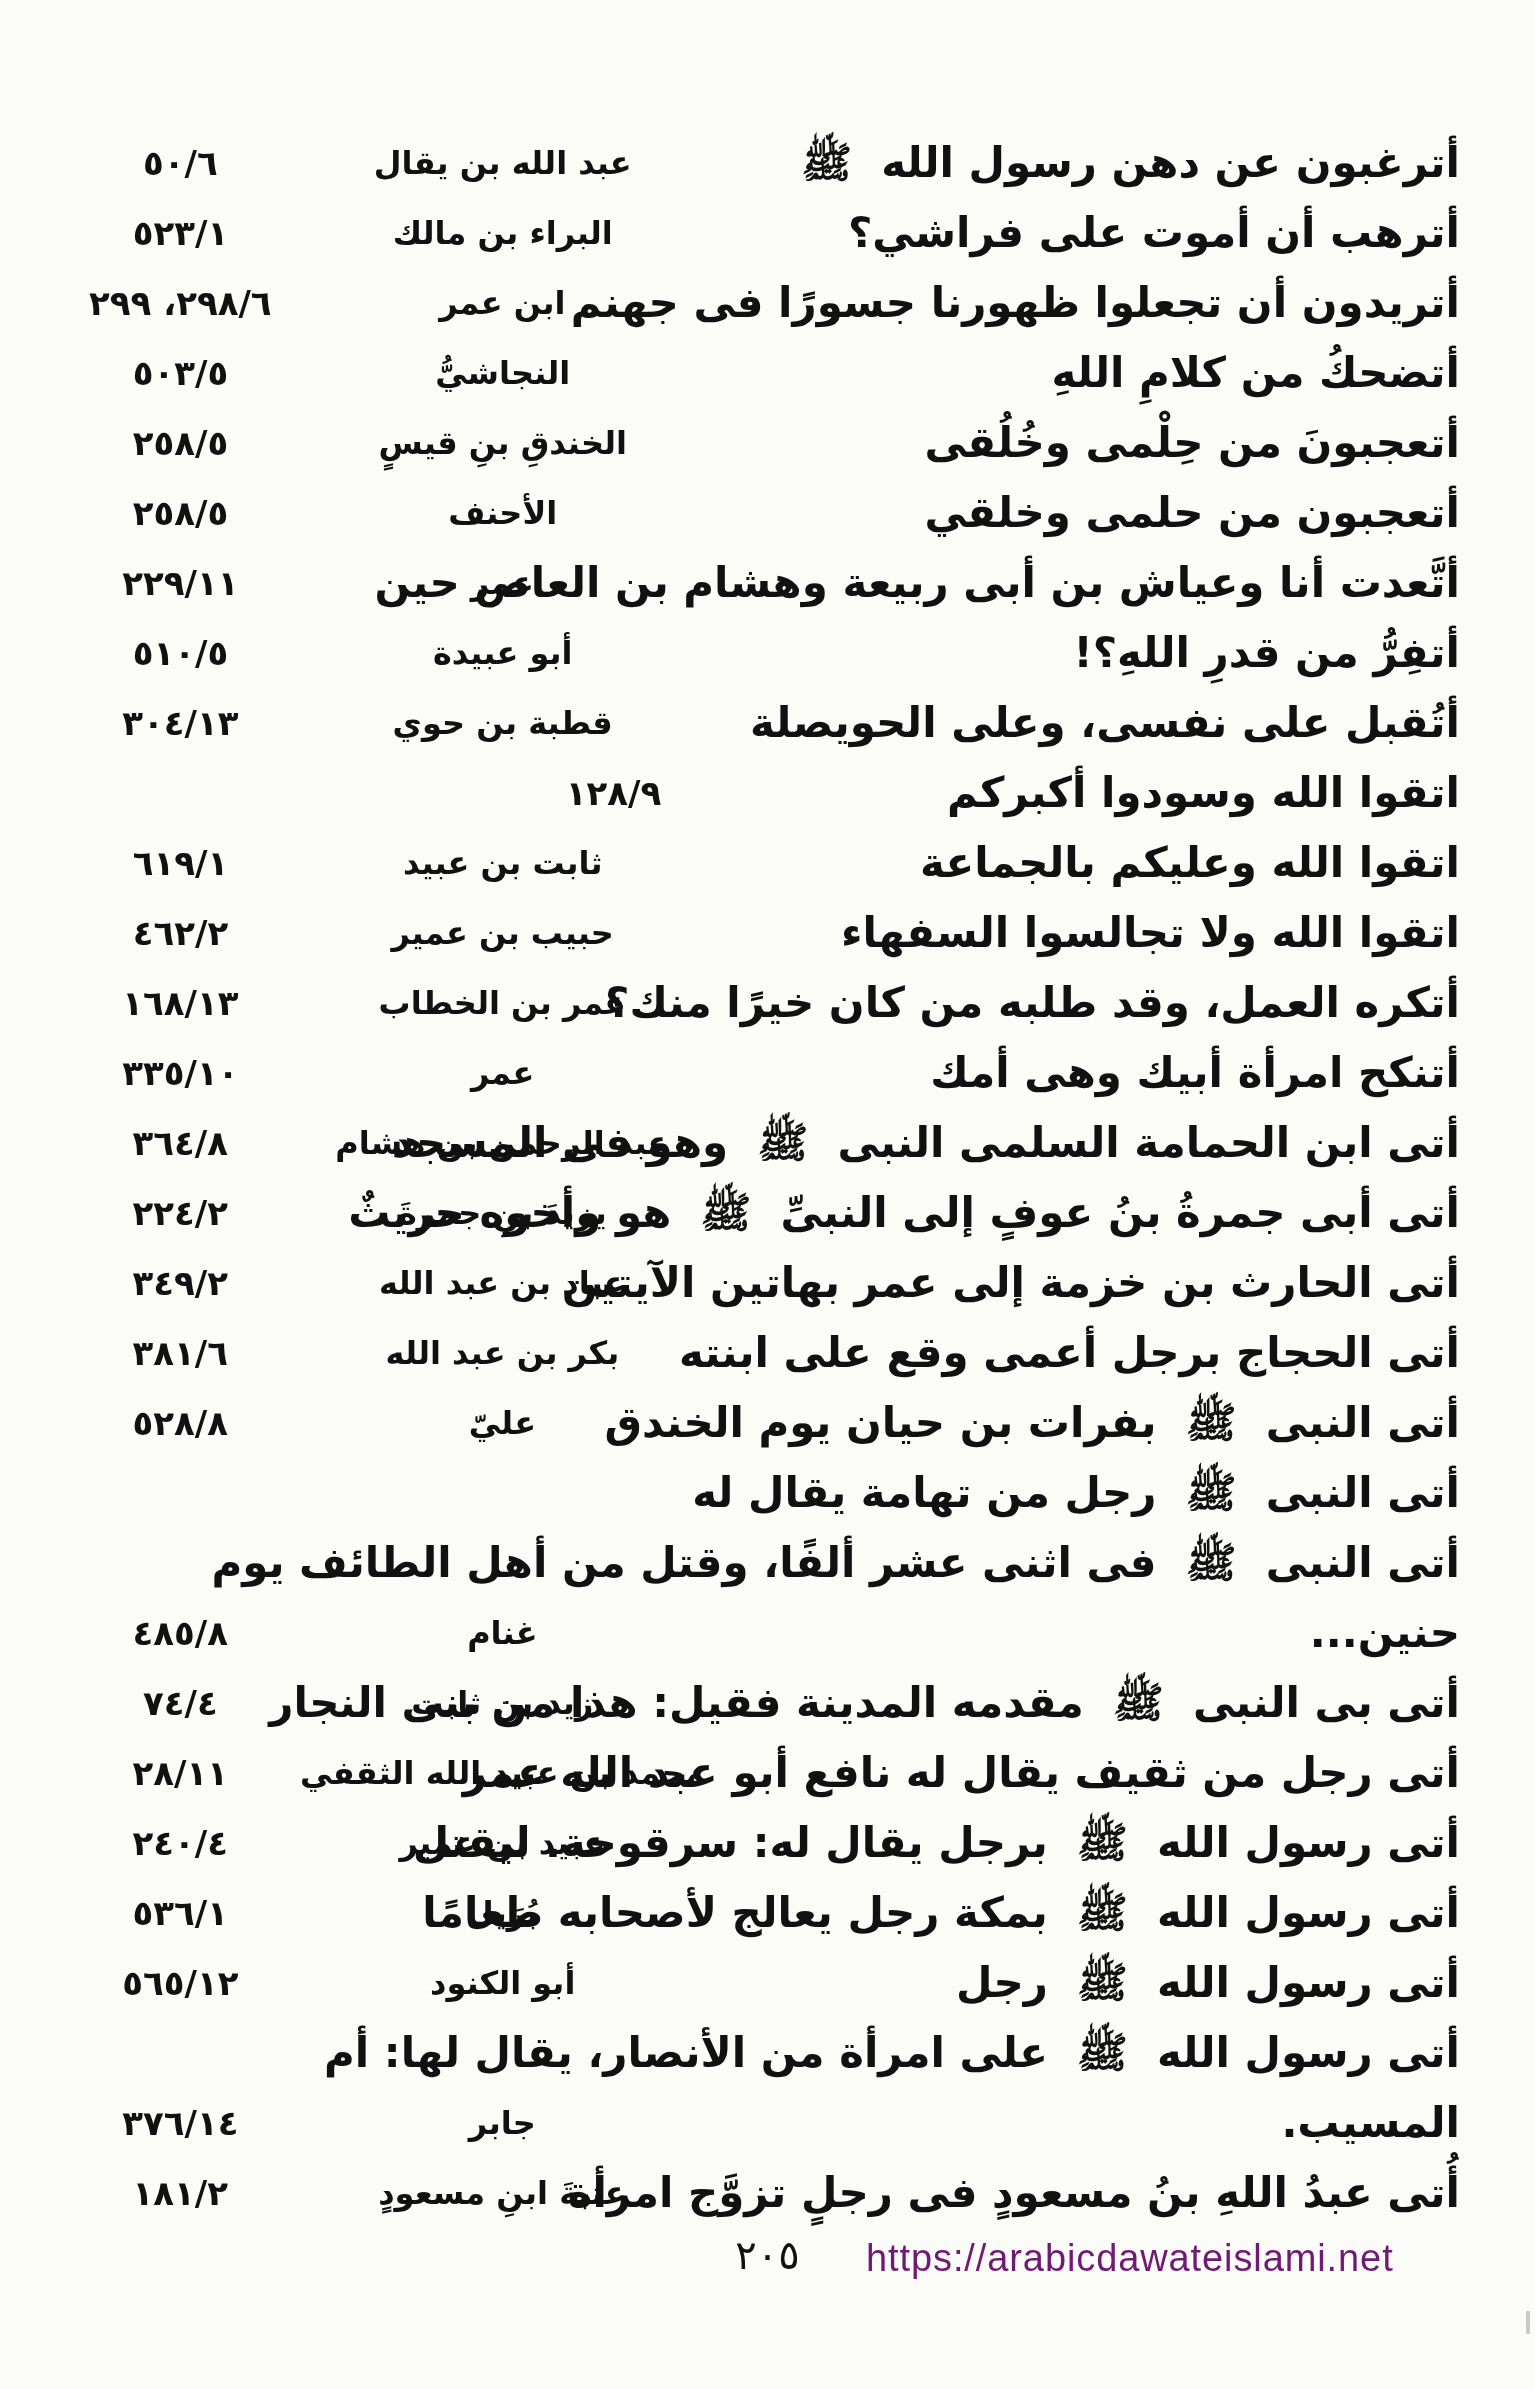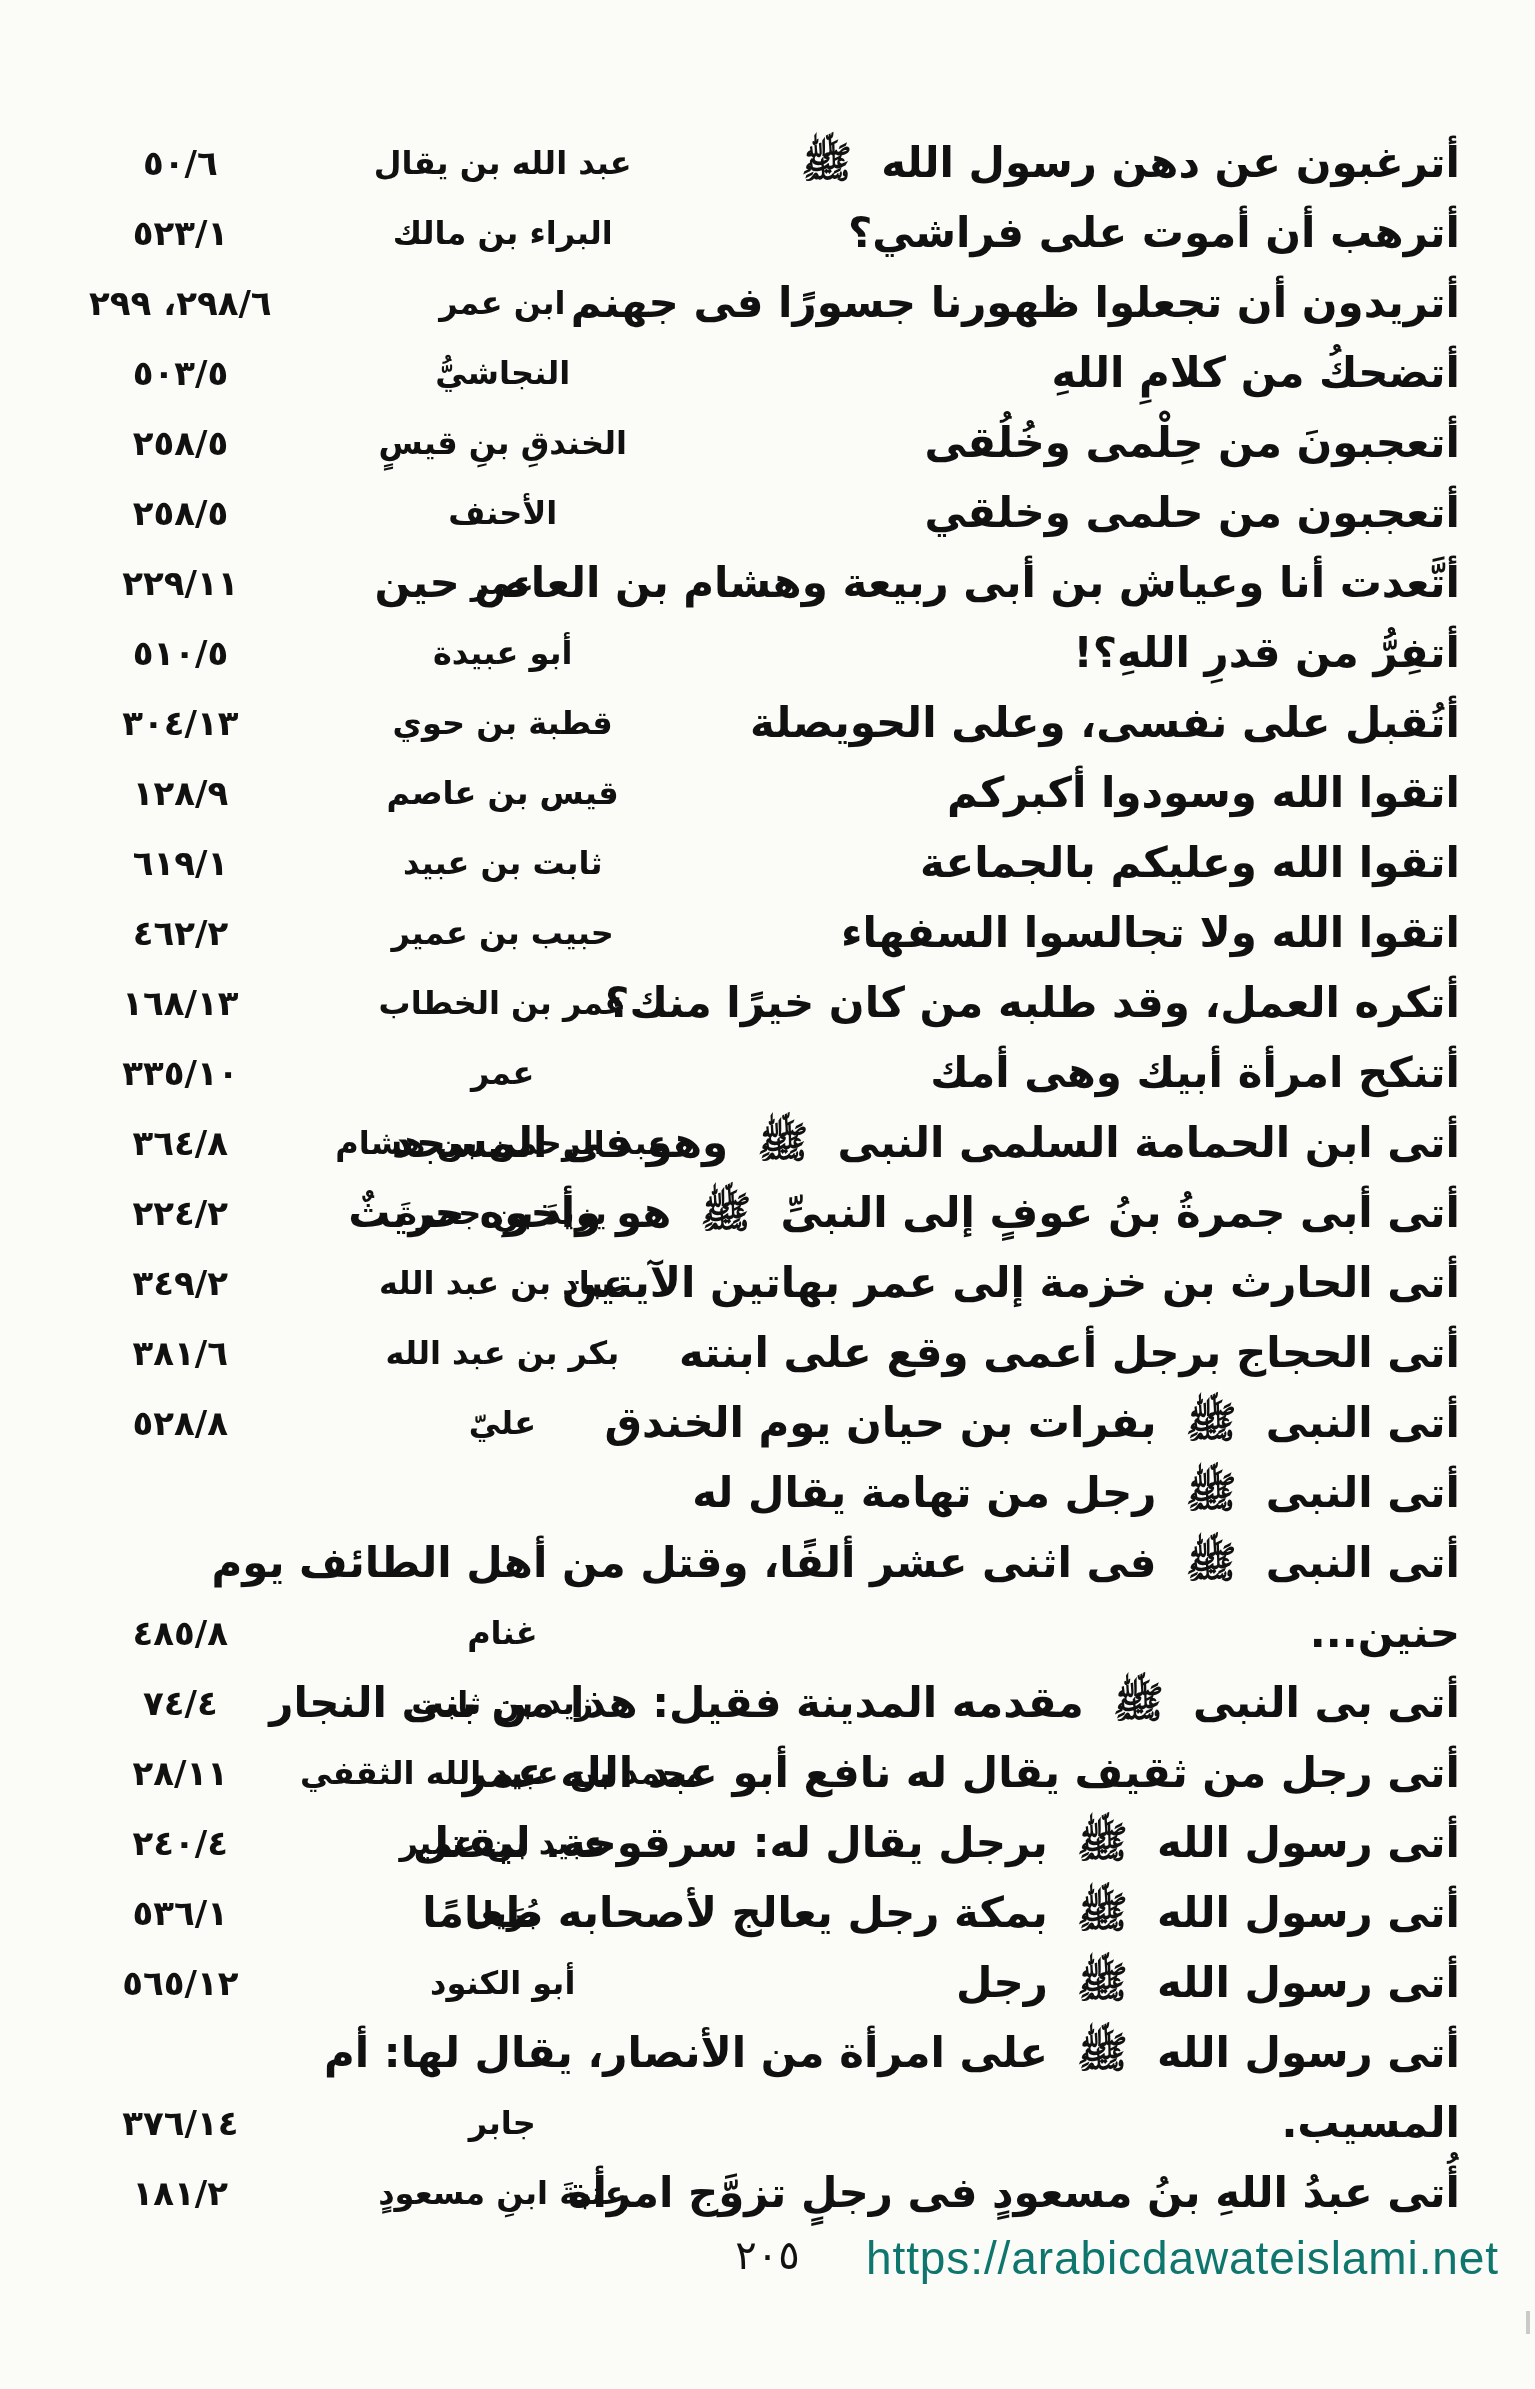--- a/index.html
+++ b/index.html
@@ -56,23 +56,23 @@
     font-size: 40px;
     font-weight: normal;
     line-height: 79px;
   }
   .watermark {
     position: absolute;
     left: 866px;
     top: 0;
     direction: ltr;
     font-family: "Liberation Sans", sans-serif;
-    font-size: 46px;
+    font-size: 38px;
     line-height: 84px;
-    color: #0f766e;
+    color: #701a75;
     letter-spacing: 0.9px;
     font-weight: normal;
   }
   .edge-mark {
     position: absolute;
     right: 5.3px; top: 2311px;
     width: 3.5px; height: 23px;
     background: #9a9a9a;
     opacity: .5;
   }
@@ -123,21 +123,20 @@
       <div class="cell narrator">أبو عبيدة</div>
       <div class="cell ref">٥١٠/٥</div>
     </div>
     <div class="row">
       <div class="cell text">أتُقبل على نفسى، وعلى الحويصلة</div>
       <div class="cell narrator">قطبة بن حوي</div>
       <div class="cell ref">٣٠٤/١٣</div>
     </div>
     <div class="row">
       <div class="cell text">اتقوا الله وسودوا أكبركم</div>
-      <div class="cell narrator">قيس بن عاصم</div>
       <div class="cell ref">١٢٨/٩</div>
     </div>
     <div class="row">
       <div class="cell text">اتقوا الله وعليكم بالجماعة</div>
       <div class="cell narrator">ثابت بن عبيد</div>
       <div class="cell ref">٦١٩/١</div>
     </div>
     <div class="row">
       <div class="cell text">اتقوا الله ولا تجالسوا السفهاء</div>
       <div class="cell narrator">حبيب بن عمير</div>

